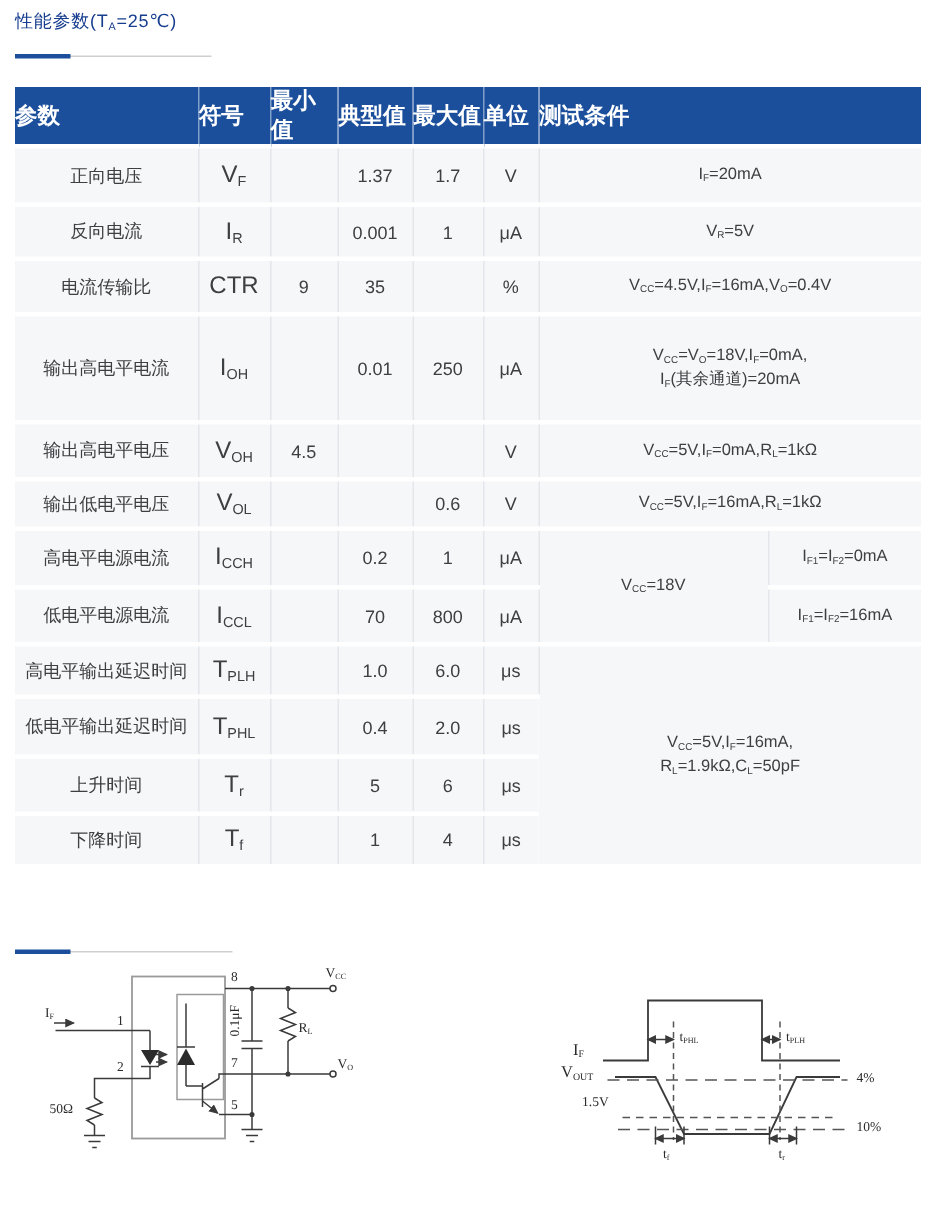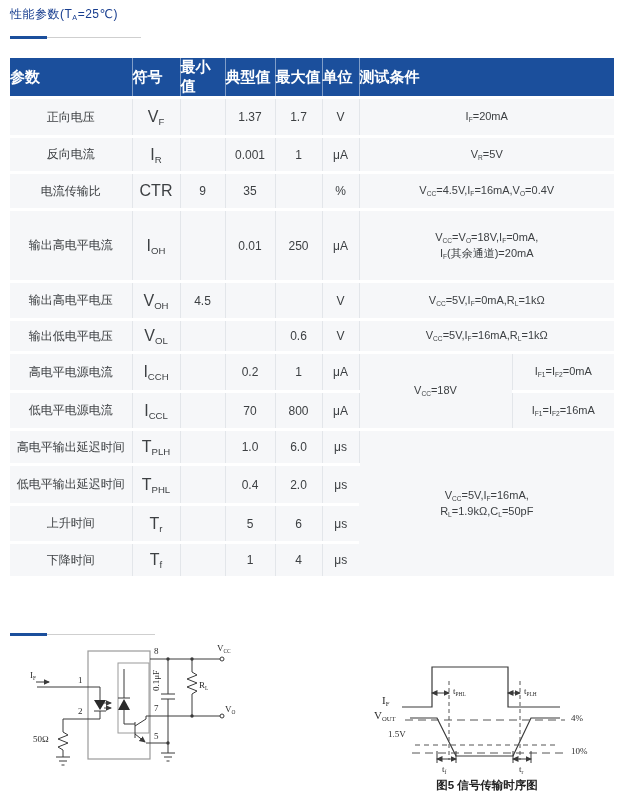--- a/index.html
+++ b/index.html
@@ -262,15 +262,14 @@
     <span class="lbl" style="left:10px; top:47px; font-size:11px;">I<sub>F</sub></span>
     <span class="lbl" style="left:2px; top:62px; font-size:11px;">V<sub>OUT</sub></span>
     <span class="lbl" style="left:81px; top:39px;">t<sub>PHL</sub></span>
     <span class="lbl" style="left:152px; top:39px;">t<sub>PLH</sub></span>
     <span class="lbl" style="left:16px; top:82px;">1.5V</span>
     <span class="lbl" style="left:199px; top:66px;">4%</span>
     <span class="lbl" style="left:199px; top:99px;">10%</span>
     <span class="lbl" style="left:70px; top:117px;">t<sub>f</sub></span>
     <span class="lbl" style="left:147px; top:117px;">t<sub>r</sub></span>
   </div>
-  <div class="caption" style="left:372px; width:230px;">图5 信号传输时序图</div>
 
 </div>
 
 </body></html>

